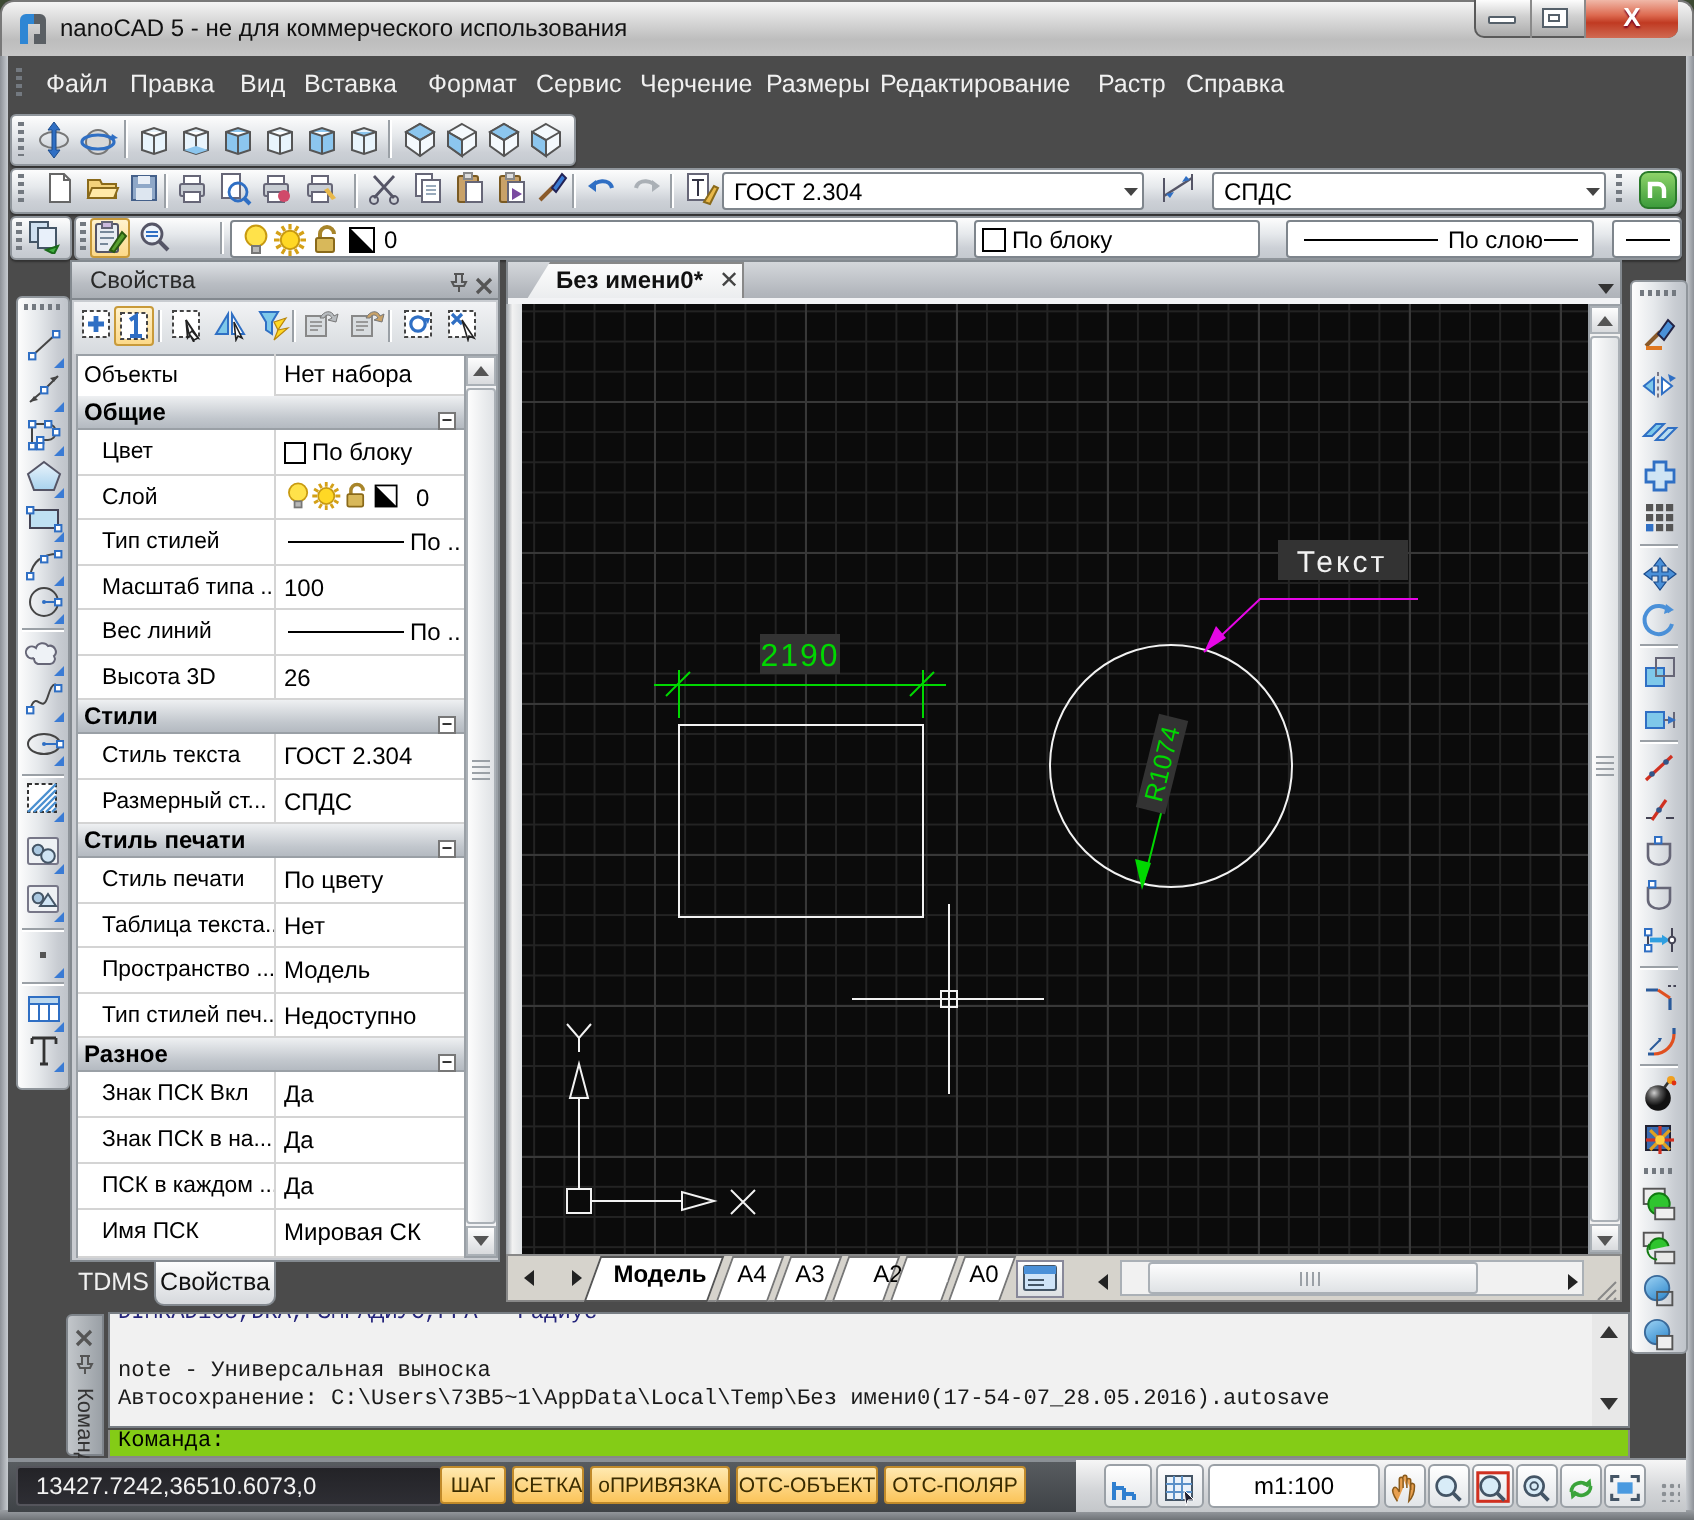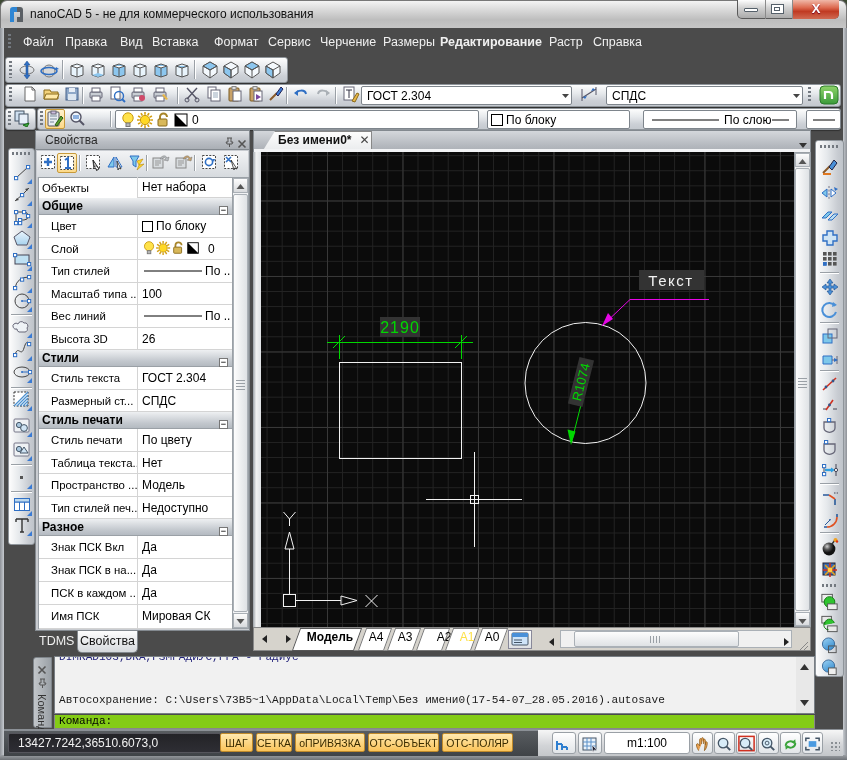--- a/index.html
+++ b/index.html
@@ -37,21 +37,21 @@
 <div style="left:806px;top:2px;width:20px;height:14px;color:#fff;font-size:13px;font-weight:bold;text-align:center;line-height:14px;text-shadow:0 1px 1px #702">X</div>
 <div class="grip" style="left:8px;top:34px;width:3px;height:16px;"></div>
 <div style="left:23px;top:29px;width:90px;height:27px;"><span class="mitem">Файл</span></div>
 <div style="left:65px;top:29px;width:90px;height:27px;"><span class="mitem">Правка</span></div>
 <div style="left:120px;top:29px;width:90px;height:27px;"><span class="mitem">Вид</span></div>
 <div style="left:152px;top:29px;width:90px;height:27px;"><span class="mitem">Вставка</span></div>
 <div style="left:214px;top:29px;width:90px;height:27px;"><span class="mitem">Формат</span></div>
 <div style="left:268px;top:29px;width:90px;height:27px;"><span class="mitem">Сервис</span></div>
 <div style="left:320px;top:29px;width:90px;height:27px;"><span class="mitem">Черчение</span></div>
 <div style="left:383px;top:29px;width:90px;height:27px;"><span class="mitem">Размеры</span></div>
-<div style="left:440px;top:29px;width:90px;height:27px;font-weight:bold;"><span class="mitem">Редактирование</span></div>
+<div style="left:440px;top:29px;width:90px;height:27px;"><span class="mitem">Редактирование</span></div>
 <div style="left:549px;top:29px;width:90px;height:27px;"><span class="mitem">Растр</span></div>
 <div style="left:593px;top:29px;width:90px;height:27px;"><span class="mitem">Справка</span></div>
 <div class="tb" style="left:5px;top:57px;width:283px;height:26px;"></div>
 <div class="grip" style="left:9px;top:61px;width:3px;height:17px;"></div>
 <div style="left:16px;top:60px;width:21px;height:21px;">
     <span class="ico">
       <svg style="" width="20" height="20" viewBox="0 0 20 20">
         <ellipse cx="10" cy="10" rx="7" ry="4" fill="none" stroke="#777"></ellipse>
         <path d="M10 1 L13 5 H11 V15 H13 L10 19 L7 15 H9 V5 H7 Z" fill="#2f6fc4" stroke="#1a4a8a" stroke-width="0.5"></path>
       </svg>
@@ -1037,21 +1037,21 @@
     </svg></div>
 <div style="left:296px;top:628px;width:62px;height:23px;background:#fff;border:1px solid #555;transform:skewX(-20deg)"></div>
 <div style="left:301px;top:630px;width:58px;height:18px;font-size:12px;font-weight:bold;color:#000;text-align:center">Модель</div>
 <div style="left:362px;top:628px;width:26px;height:23px;background:#fff;border:1px solid #777;transform:skewX(-20deg)"></div>
 <div style="left:364px;top:630px;width:24px;height:18px;font-size:12px;color:#000;text-align:center">A4</div>
 <div style="left:391px;top:628px;width:26px;height:23px;background:#fff;border:1px solid #777;transform:skewX(-20deg)"></div>
 <div style="left:393px;top:630px;width:24px;height:18px;font-size:12px;color:#000;text-align:center">A3</div>
 <div style="left:420px;top:628px;width:26px;height:23px;background:#fff;border:1px solid #777;transform:skewX(-20deg)"></div>
 <div style="left:422px;top:630px;width:44px;height:18px;font-size:12px;color:#000;text-align:center">A2</div>
 <div style="left:449px;top:628px;width:26px;height:23px;background:#fff;border:1px solid #777;transform:skewX(-20deg)"></div>
-<div style="left:451px;top:630px;width:32px;height:18px;font-size:12px;color:#fde047;text-align:center">A1</div>
+<div style="left:451px;top:630px;width:32px;height:18px;font-size:12px;color:#ffffff;text-align:center">A1</div>
 <div style="left:478px;top:628px;width:26px;height:23px;background:#fff;border:1px solid #777;transform:skewX(-20deg)"></div>
 <div style="left:480px;top:630px;width:24px;height:18px;font-size:12px;color:#000;text-align:center">A0</div>
 <div style="left:508px;top:630px;width:24px;height:19px;background:linear-gradient(180deg,#fdfdfd,#dde0e3);border:1px solid #889">
     <span class="ico">
       <svg style="" width="20" height="16" viewBox="0 0 20 16">
         <rect x="2" y="2" width="16" height="12" rx="1" fill="#cfe4f8" stroke="#456"></rect>
         <rect x="2" y="2" width="16" height="4" fill="#4a90d8"></rect>
         <path d="M4 9 h8 M4 11.5 h8" stroke="#456"></path>
       </svg>
     </span>
@@ -1071,20 +1071,21 @@
 <div style="left:33px;top:657px;width:19px;height:71px;background:linear-gradient(90deg,#c2c6ca,#9aa0a6);border:1px solid #7e848a;border-radius:3px 0 0 3px"></div>
 <div style="left:37px;top:661px;width:10px;height:10px;"><svg style="" width="10" height="10" viewBox="0 0 10 10">
       <path d="M1.5 1.5 L8.5 8.5 M8.5 1.5 L1.5 8.5" stroke="#555" stroke-width="1.6"></path>
     </svg></div>
 <div style="left:37px;top:675px;width:12px;height:12px;"><svg style="" width="12" height="12" viewBox="0 0 12 12">
       <path d="M3 2 h5 M4 2 v4 h-2 l1 2 h5 l1 -2 h-2 v-4 M5.5 8 v3" stroke="#555" fill="none"></path>
     </svg></div>
 <div style="left:48px;top:694px;width:40px;height:12px;color:#333;font-size:11px;transform:rotate(90deg);transform-origin:0 0;white-space:nowrap">Команд</div>
 <div style="left:54px;top:656px;width:761px;height:58px;background:#f1f1f1;border:1px solid #787e84;font-family:'Liberation Mono',monospace;font-size:11.1px;color:#1a1a1a;line-height:14px;overflow:hidden">
     <div style="position:absolute;left:4px;top:-7px;white-space:pre;color:#23237a">DIMRAD103,DRA,РЗМРАДИУС,FFA - Радиус</div>
+    <div style="position:absolute;left:4px;top:22px;white-space:pre">note - Универсальная выноска</div>
     <div style="position:absolute;left:4px;top:36px;white-space:pre">Автосохранение: C:\Users\73B5~1\AppData\Local\Temp\Без имени0(17-54-07_28.05.2016).autosave</div>
   </div>
 <div style="left:796px;top:657px;width:18px;height:56px;background:#e8e8e8"></div>
 <div style="left:797px;top:660px;width:15px;height:13px;"><svg width="15" height="13">
       <path d="M7.5 3 l4.5 6 h-9 z" fill="#333"></path>
     </svg></div>
 <div style="left:797px;top:695px;width:15px;height:13px;"><svg width="15" height="13">
       <path d="M7.5 10 l4.5 -6 h-9 z" fill="#333"></path>
     </svg></div>
 <div style="left:54px;top:715px;width:761px;height:14px;background:#84cc16;border:1px solid #888;border-top:none;font-family:'Liberation Mono',monospace;font-size:11.1px;color:#000;line-height:13px;padding-left:4px">Команда:</div>

